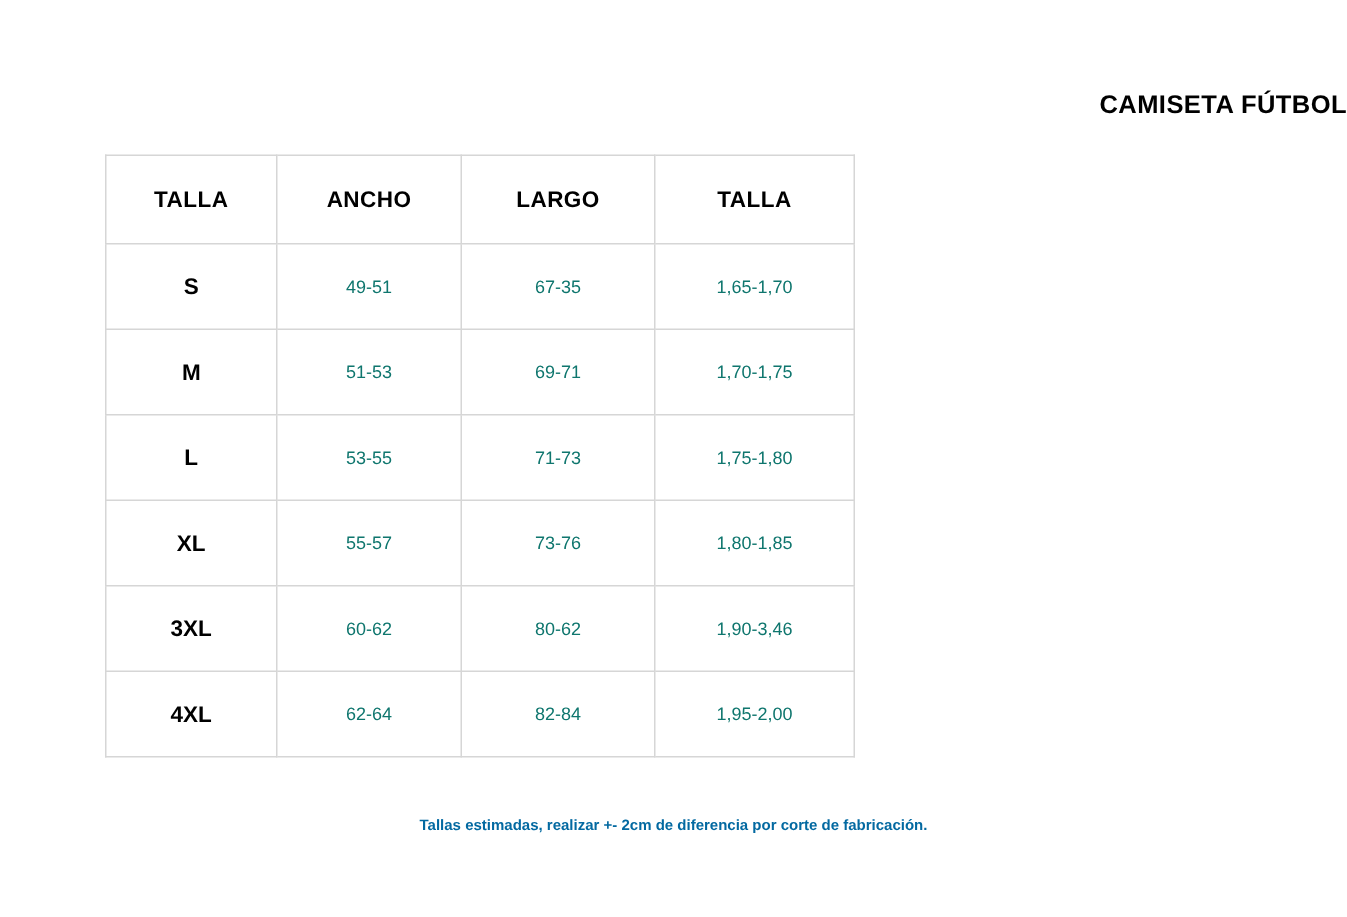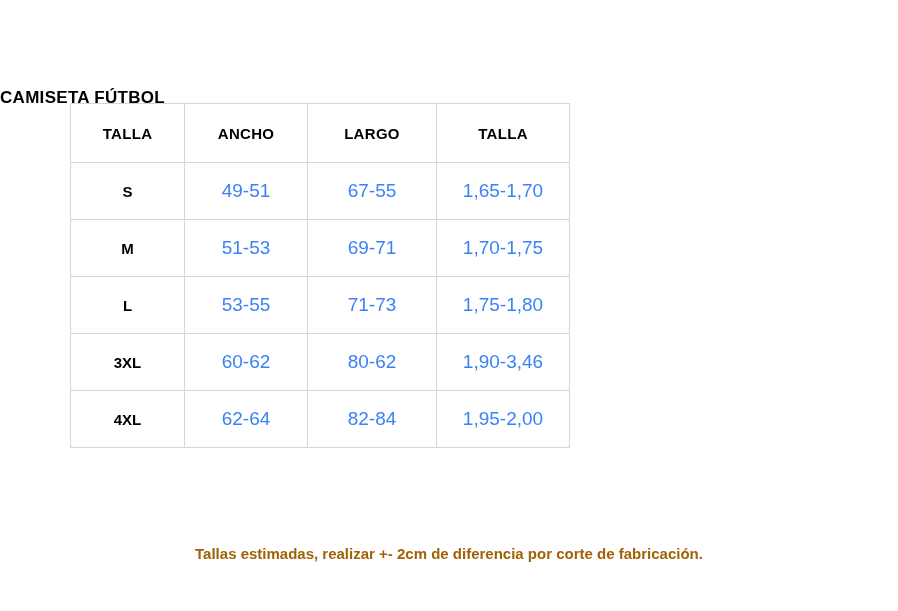--- a/index.html
+++ b/index.html
@@ -17,52 +17,51 @@
   }
 
   .page {
     width: 898px;
     height: 611px;
     position: relative;
     box-sizing: border-box;
   }
 
   .title {
-    text-align: left;
+    text-align: right;
     font-size: 17px;
     font-weight: bold;
     letter-spacing: 0.3px;
     color: #000;
     position: absolute;
     top: 60px;
     left: 0;
     right: 0;
-    margin-top: 28px;
   }
 
   .table-wrap {
     position: absolute;
     top: 103px;
     left: 70px;
     width: 495px;
   }
 
   table.size-table {
     border-collapse: collapse;
     width: 495px;
     table-layout: fixed;
   }
 
   table.size-table th,
   table.size-table td {
     border: 1px solid #d6d6d6;
     text-align: center;
     vertical-align: middle;
-    font-size: 19px;
-    color: #3b82f6;
+    font-size: 12px;
+    color: #0f766e;
     padding: 0;
   }
 
   table.size-table thead th {
     height: 58px;
     font-weight: bold;
     font-size: 15px;
     letter-spacing: 0.3px;
     color: #000;
   }
@@ -82,23 +81,23 @@
   .c1 { width: 122px; }
   .c2 { width: 128px; }
   .c3 { width: 132px; }
 
   .footnote {
     position: absolute;
     top: 545px;
     left: 0;
     right: 0;
     text-align: center;
-    font-size: 15px;
+    font-size: 10px;
     font-weight: bold;
-    color: #a16207;
+    color: #0369a1;
   }
 </style>
 </head>
 <body>
 
 <div class="page">
 
   <div class="title">CAMISETA FÚTBOL</div>
 
   <div class="table-wrap">
@@ -108,34 +107,40 @@
           <th class="c0">TALLA</th>
           <th class="c1">ANCHO</th>
           <th class="c2">LARGO</th>
           <th class="c3">TALLA</th>
         </tr>
       </thead>
       <tbody>
         <tr>
           <td class="c0 col-size">S</td>
           <td class="c1">49-51</td>
-          <td class="c2">67-55</td>
+          <td class="c2">67-35</td>
           <td class="c3">1,65-1,70</td>
         </tr>
         <tr>
           <td class="c0 col-size">M</td>
           <td class="c1">51-53</td>
           <td class="c2">69-71</td>
           <td class="c3">1,70-1,75</td>
         </tr>
         <tr>
           <td class="c0 col-size">L</td>
           <td class="c1">53-55</td>
           <td class="c2">71-73</td>
           <td class="c3">1,75-1,80</td>
+        </tr>
+        <tr>
+          <td class="c0 col-size">XL</td>
+          <td class="c1">55-57</td>
+          <td class="c2">73-76</td>
+          <td class="c3">1,80-1,85</td>
         </tr>
         <tr>
           <td class="c0 col-size">3XL</td>
           <td class="c1">60-62</td>
           <td class="c2">80-62</td>
           <td class="c3">1,90-3,46</td>
         </tr>
         <tr>
           <td class="c0 col-size">4XL</td>
           <td class="c1">62-64</td>

